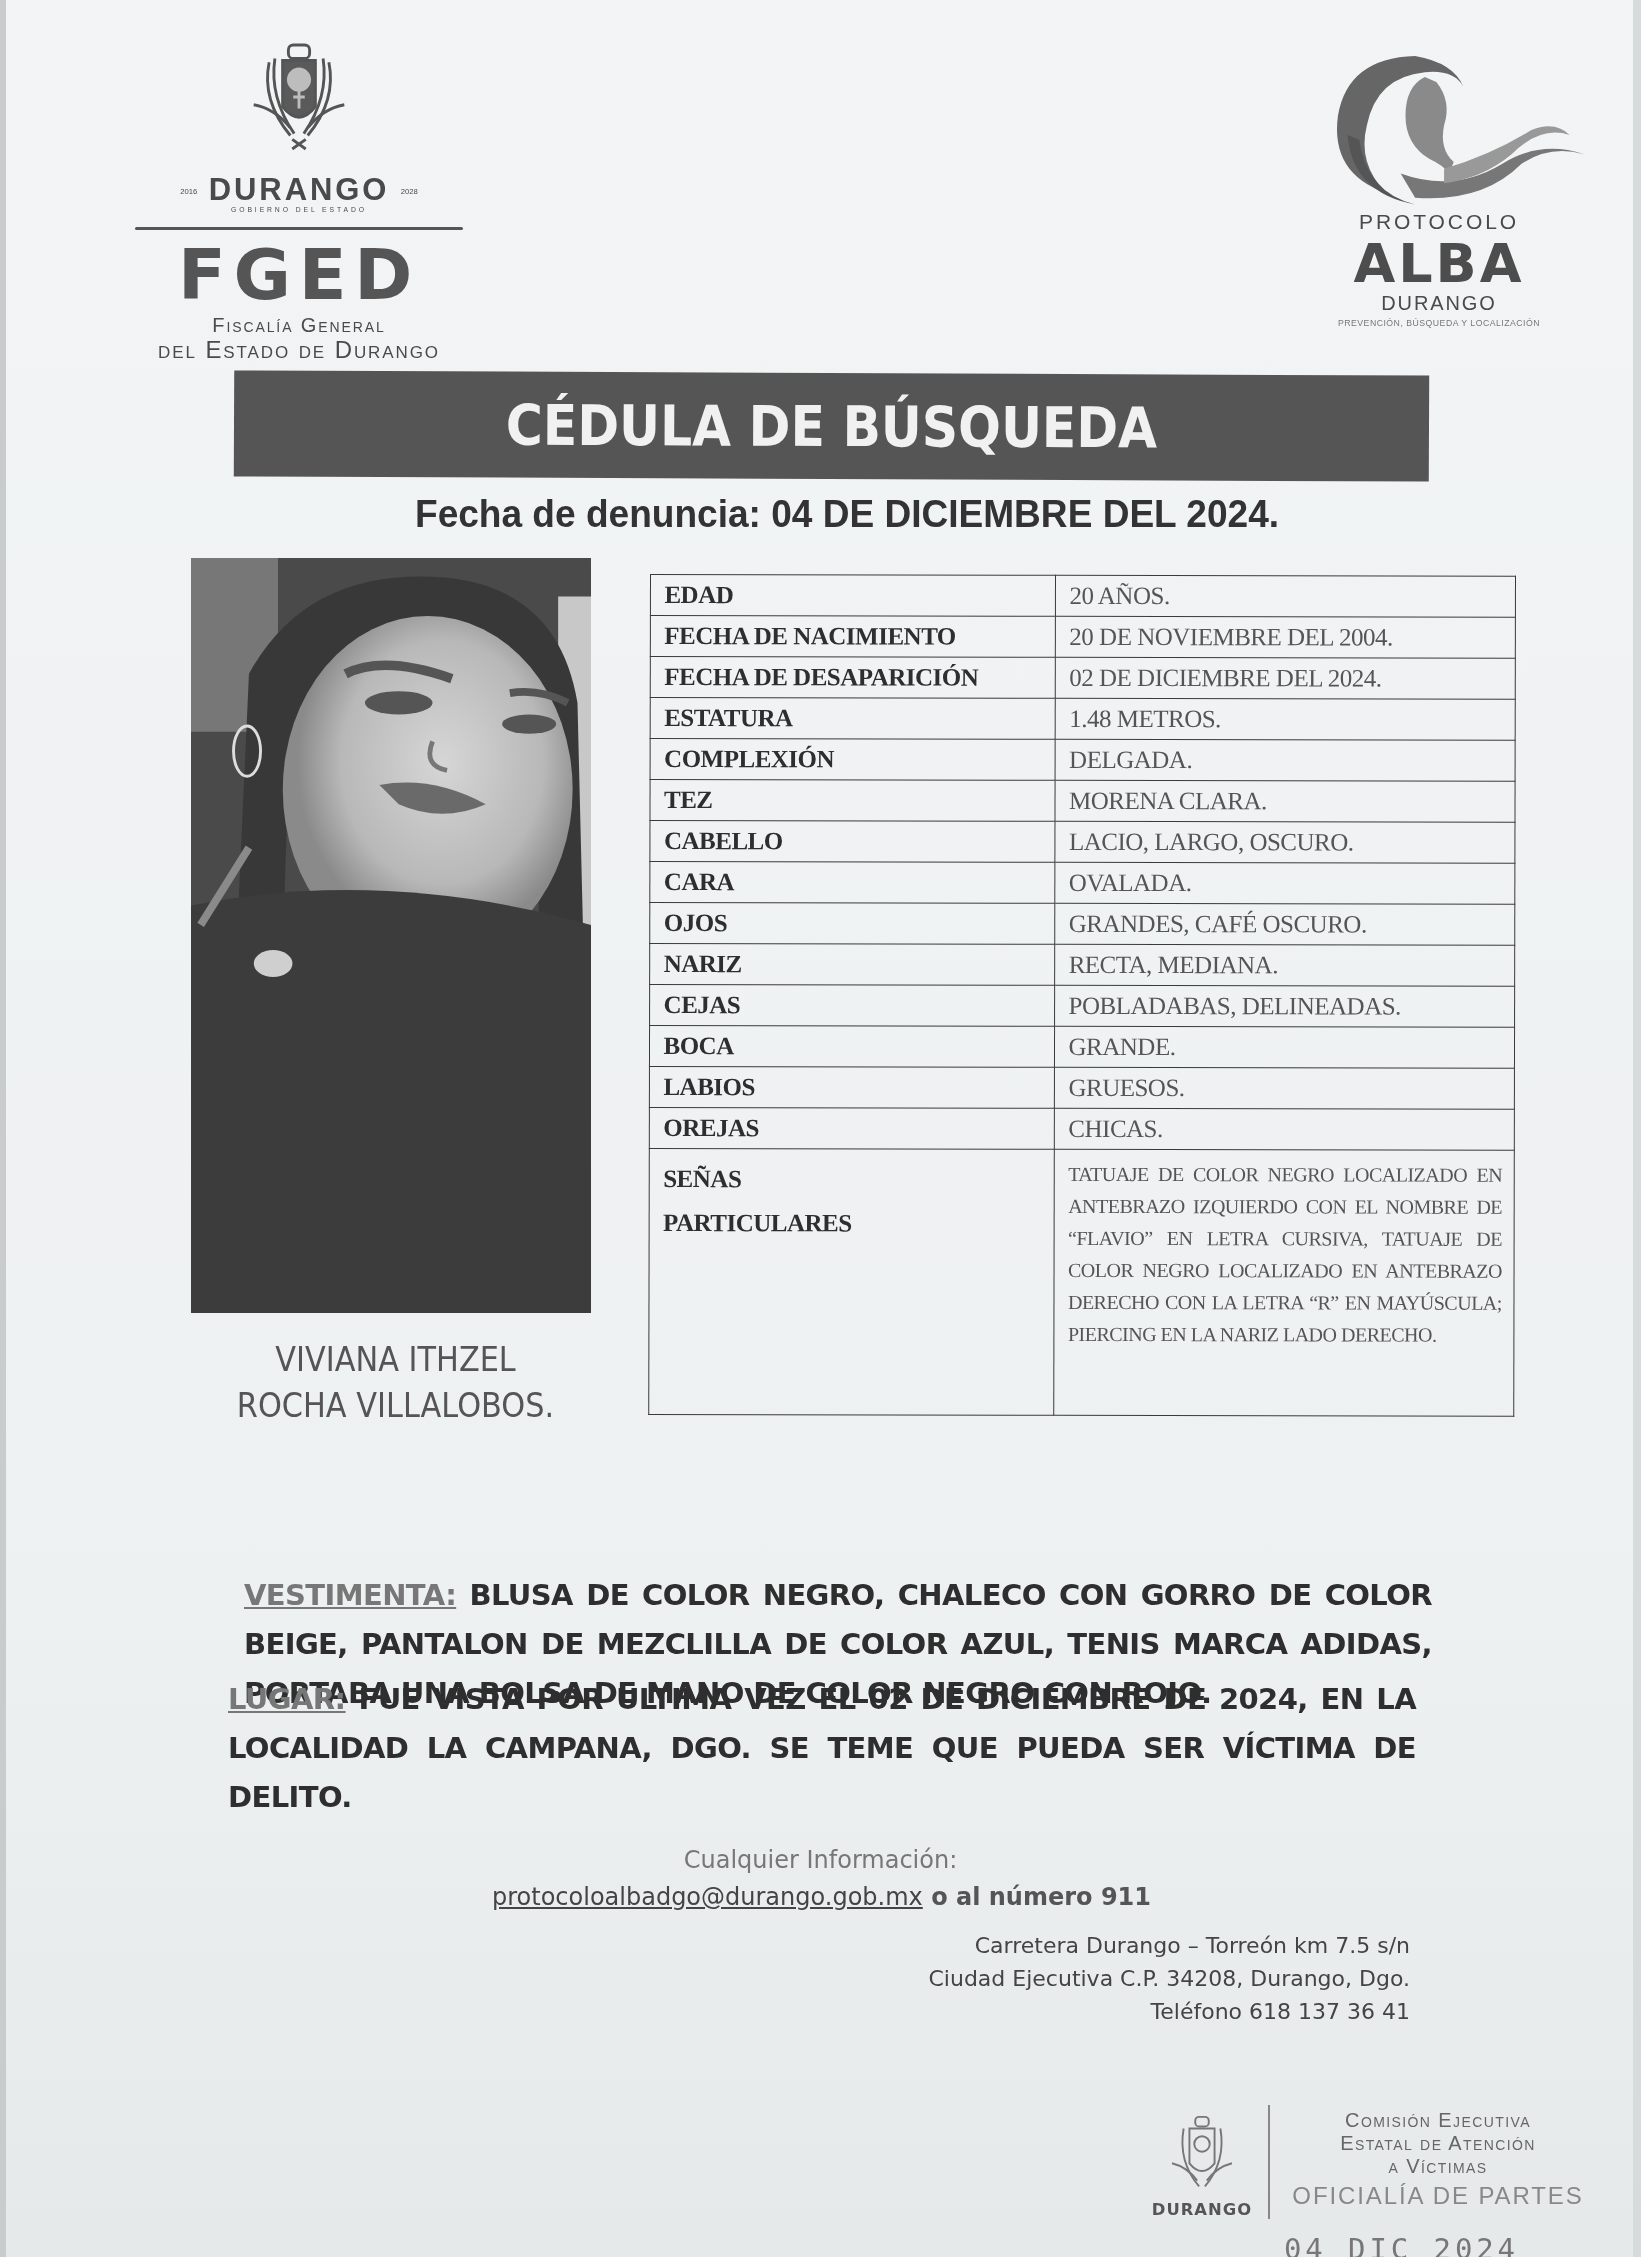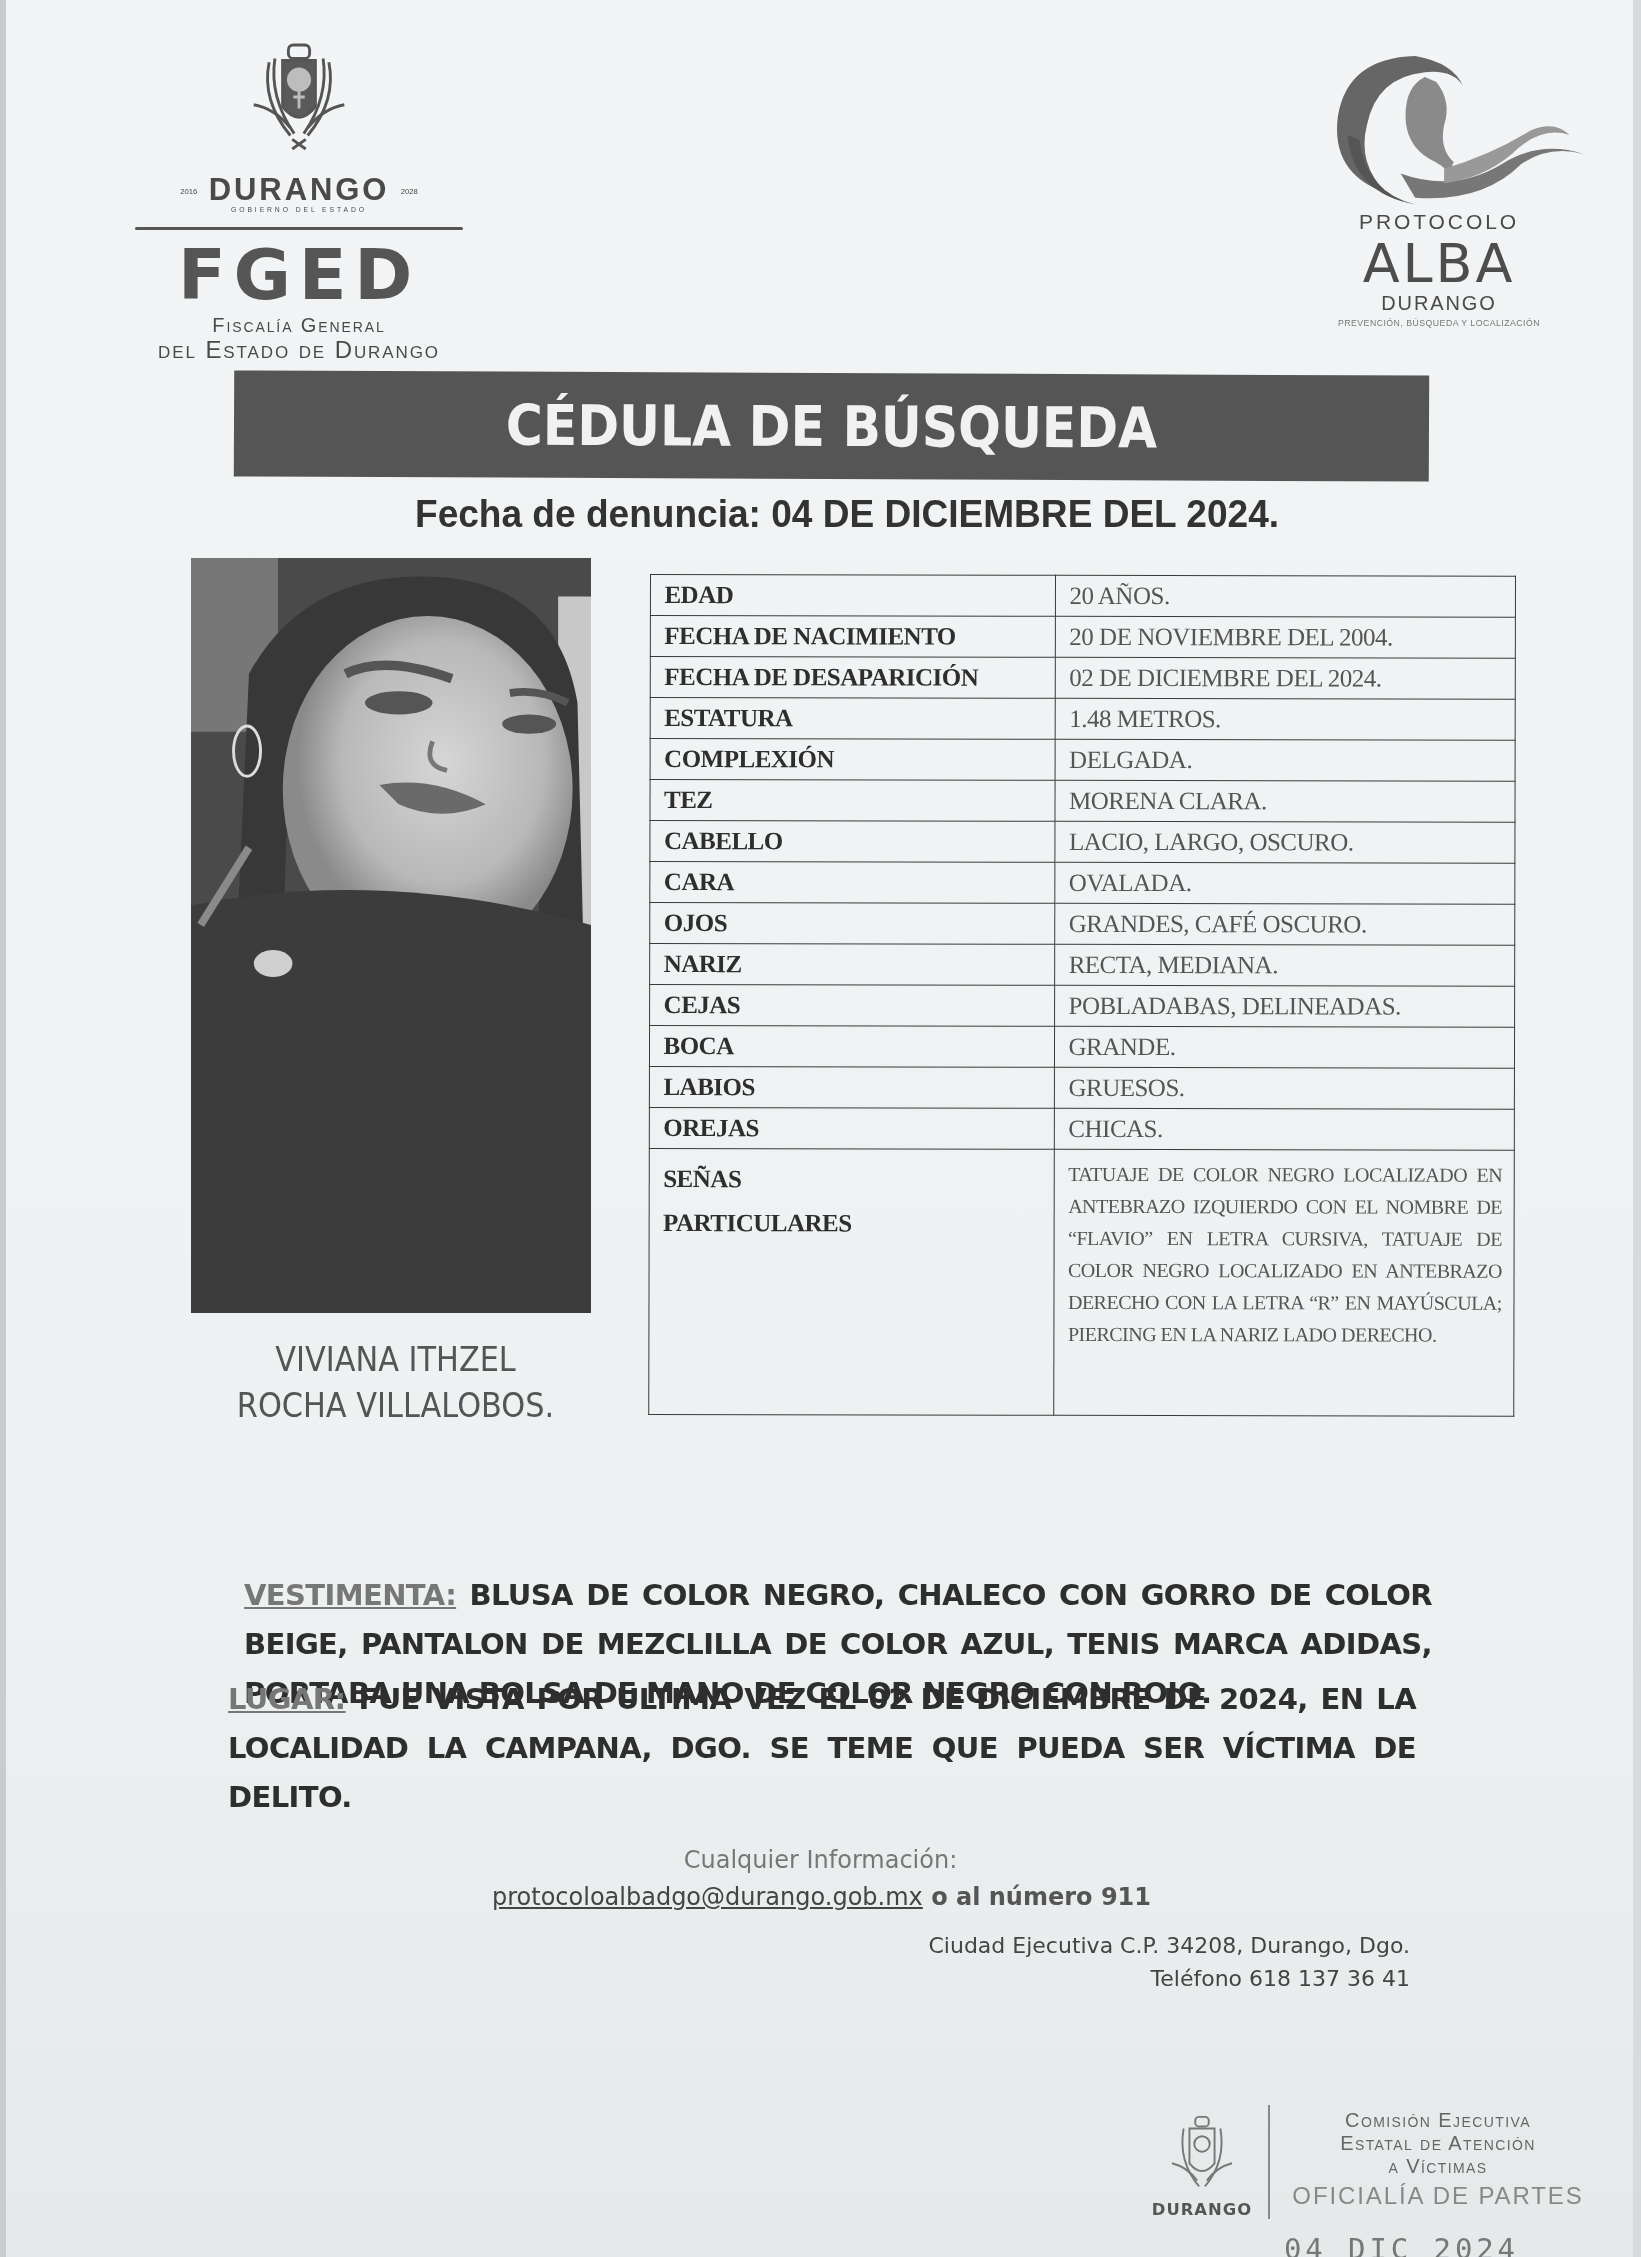--- a/index.html
+++ b/index.html
@@ -24,21 +24,21 @@
   .fged .gob { position:absolute; left:0; top:167px; width:338px; font-size:6.8px; letter-spacing:2.9px; }
   .fged .rule { position:absolute; left:4.8px; top:188px; width:328px; height:2.9px; background:#555; border-radius:1.9px; }
   .fged .acro { position:absolute; left:0; top:193px; width:338px; font-family:"DejaVu Sans", sans-serif; font-weight:bold; font-size:70px; letter-spacing:7.7px; color:#555; line-height:87px; }
   .fged .full1 { position:absolute; left:0; top:275px; width:338px; font-size:20px; letter-spacing:1.9px; font-variant: small-caps; }
   .fged .full2 { position:absolute; left:0; top:297px; width:338px; font-size:24px; letter-spacing:1.9px; font-variant: small-caps; }
 
   
   .alba { position:absolute; left:1294px; top:48px; width:290px; height:290px; text-align:center; color:#4a4a4a; }
   .alba .mark { position:absolute; left:14.5px; top:0; width:275px; height:174px; }
   .alba .p1 { position:absolute; left:0; top:162px; width:290px; font-size:21px; letter-spacing:2.9px; }
-  .alba .p2 { position:absolute; left:0; top:182px; width:290px; font-family:"DejaVu Sans", sans-serif; font-weight:normal; font-size:54px; letter-spacing:2.9px; line-height:68px; color:#4d4d4d; }
+  .alba .p2 { position:absolute; left:0; top:182px; width:290px; font-family:"DejaVu Sans", sans-serif; font-weight:bold; font-size:54px; letter-spacing:2.9px; line-height:68px; color:#4d4d4d; }
   .alba .p3 { position:absolute; left:0; top:244px; width:290px; font-size:20px; letter-spacing:1.9px; }
   .alba .p4 { position:absolute; left:0; top:270px; width:290px; font-size:8.7px; letter-spacing:0.5px; color:#777; }
 
   
   .banner { position:absolute; left:234px; top:373px; width:1195px; height:106px; background:#555555; transform: rotate(0.25deg); }
   .banner span { position:absolute; left:0; top:0; width:100%; height:100%; display:flex; align-items:center; justify-content:center;
     color:#f1f1f1; font-family:"DejaVu Sans", sans-serif; font-weight:bold; font-size:56px; letter-spacing:0; transform: scaleX(0.9); }
 
   .fecha { position:absolute; left:415px; top:492px; width:1014px; font-weight:bold; font-size:39px; color:#333; transform: scaleX(0.95); transform-origin:left; white-space:nowrap; }
 
@@ -242,20 +242,21 @@
   <div class="para lugar">
     <span class="lbl">LUGAR:</span>
     <span>FUE VISTA POR ÚLTIMA VEZ EL 02 DE DICIEMBRE DE 2024, EN LA LOCALIDAD LA CAMPANA, DGO. SE TEME QUE PUEDA SER VÍCTIMA DE DELITO.</span>
   </div>
 
   <div class="info1">Cualquier Información:</div>
   <div class="info2">
     <a>protocoloalbadgo@durango.gob.mx</a><span class="tail"> o al número 911</span>
   </div>
   <div class="addr">
+    <div>Carretera Durango – Torreón km 7.5 s/n</div>
     <div>Ciudad Ejecutiva C.P. 34208, Durango, Dgo.</div>
     <div>Teléfono 618 137 36 41</div>
   </div>
 
   <div class="stamp">
     <svg class="crest2" viewBox="0 0 70 90">
       <g fill="none" stroke="#777" stroke-width="2">
         <path d="M22 16 L48 16 L48 52 Q35 68 22 52 Z"></path>
         <circle cx="35" cy="32" r="8"></circle>
         <path d="M16 16 Q10 50 32 76"></path>

